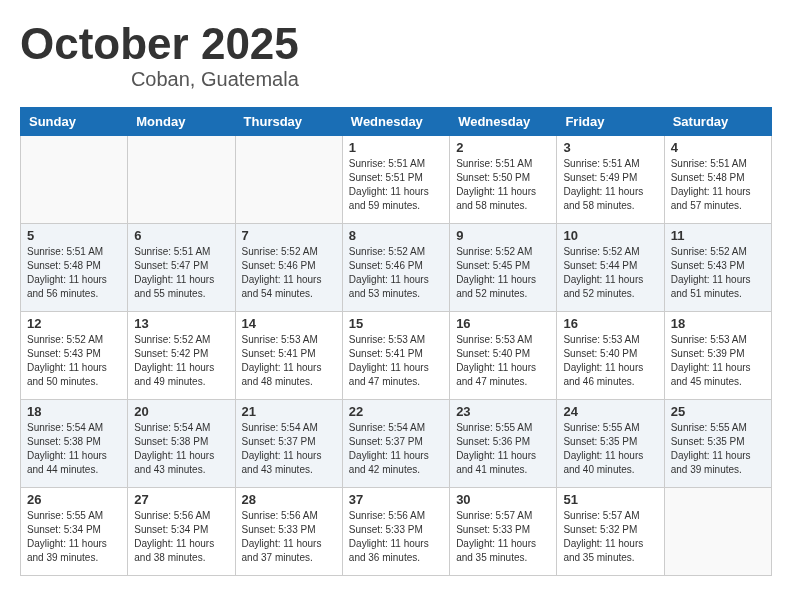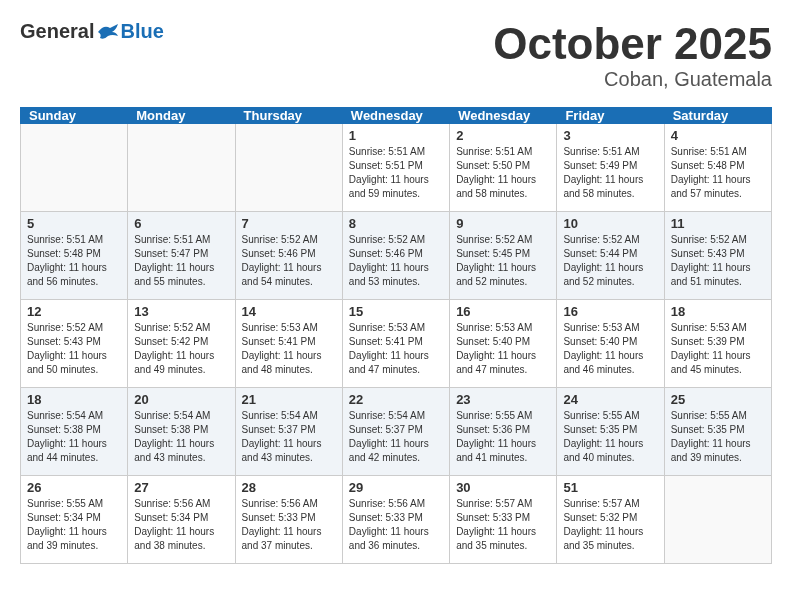--- a/index.html
+++ b/index.html
@@ -56,21 +56,21 @@
     .calendar {
       width: 100%;
       border-collapse: collapse;
       border: 1px solid #ccc;
     }
     .calendar th {
       background-color: #1a6eb5;
       color: #fff;
       font-size: 13px;
       font-weight: bold;
-      padding: 0 8px;
+      padding: 6px 8px;
       text-align: left;
       border: 1px solid #1a6eb5;
       margin-left: 8px;
     }
     .calendar td {
       width: 107px;
       vertical-align: top;
       padding: 4px 6px;
       border: 1px solid #ccc;
       background: #fff;
@@ -93,29 +93,20 @@
       line-height: 1.4;
     }
     .row-shaded td {
       background: #f0f4f8;
     }
   </style>
 </head>
 <body>
 
 <div class="header">
-  <div class="logo">
-    <div class="logo-text">
-      <span class="logo-general">General</span>
-      <svg class="logo-bird" viewBox="0 0 24 20">
-        <path d="M2,10 Q8,2 14,6 Q18,4 22,2 Q20,8 16,10 Q20,10 22,14 Q16,12 12,14 Q8,18 4,16 Q6,12 2,10 Z" fill="#1a6eb5"></path>
-      </svg>
-      <span class="logo-blue">Blue</span>
-    </div>
-  </div>
   <div class="title-section">
     <div class="month-title">October 2025</div>
     <div class="location">Coban, Guatemala</div>
   </div>
 </div>
 
 <table class="calendar">
   <thead>
     <tr>
     <th>Sunday</th>
@@ -330,21 +321,21 @@
 and 38 minutes.</div>
         </td>
         <td>
           <span class="day-number">28</span>
           <div class="day-info" style="white-space: pre-line;">Sunrise: 5:56 AM
 Sunset: 5:33 PM
 Daylight: 11 hours
 and 37 minutes.</div>
         </td>
         <td>
-          <span class="day-number">29</span>
+          <span class="day-number">37</span>
           <div class="day-info" style="white-space: pre-line;">Sunrise: 5:56 AM
 Sunset: 5:33 PM
 Daylight: 11 hours
 and 36 minutes.</div>
         </td>
         <td>
           <span class="day-number">30</span>
           <div class="day-info" style="white-space: pre-line;">Sunrise: 5:57 AM
 Sunset: 5:33 PM
 Daylight: 11 hours

